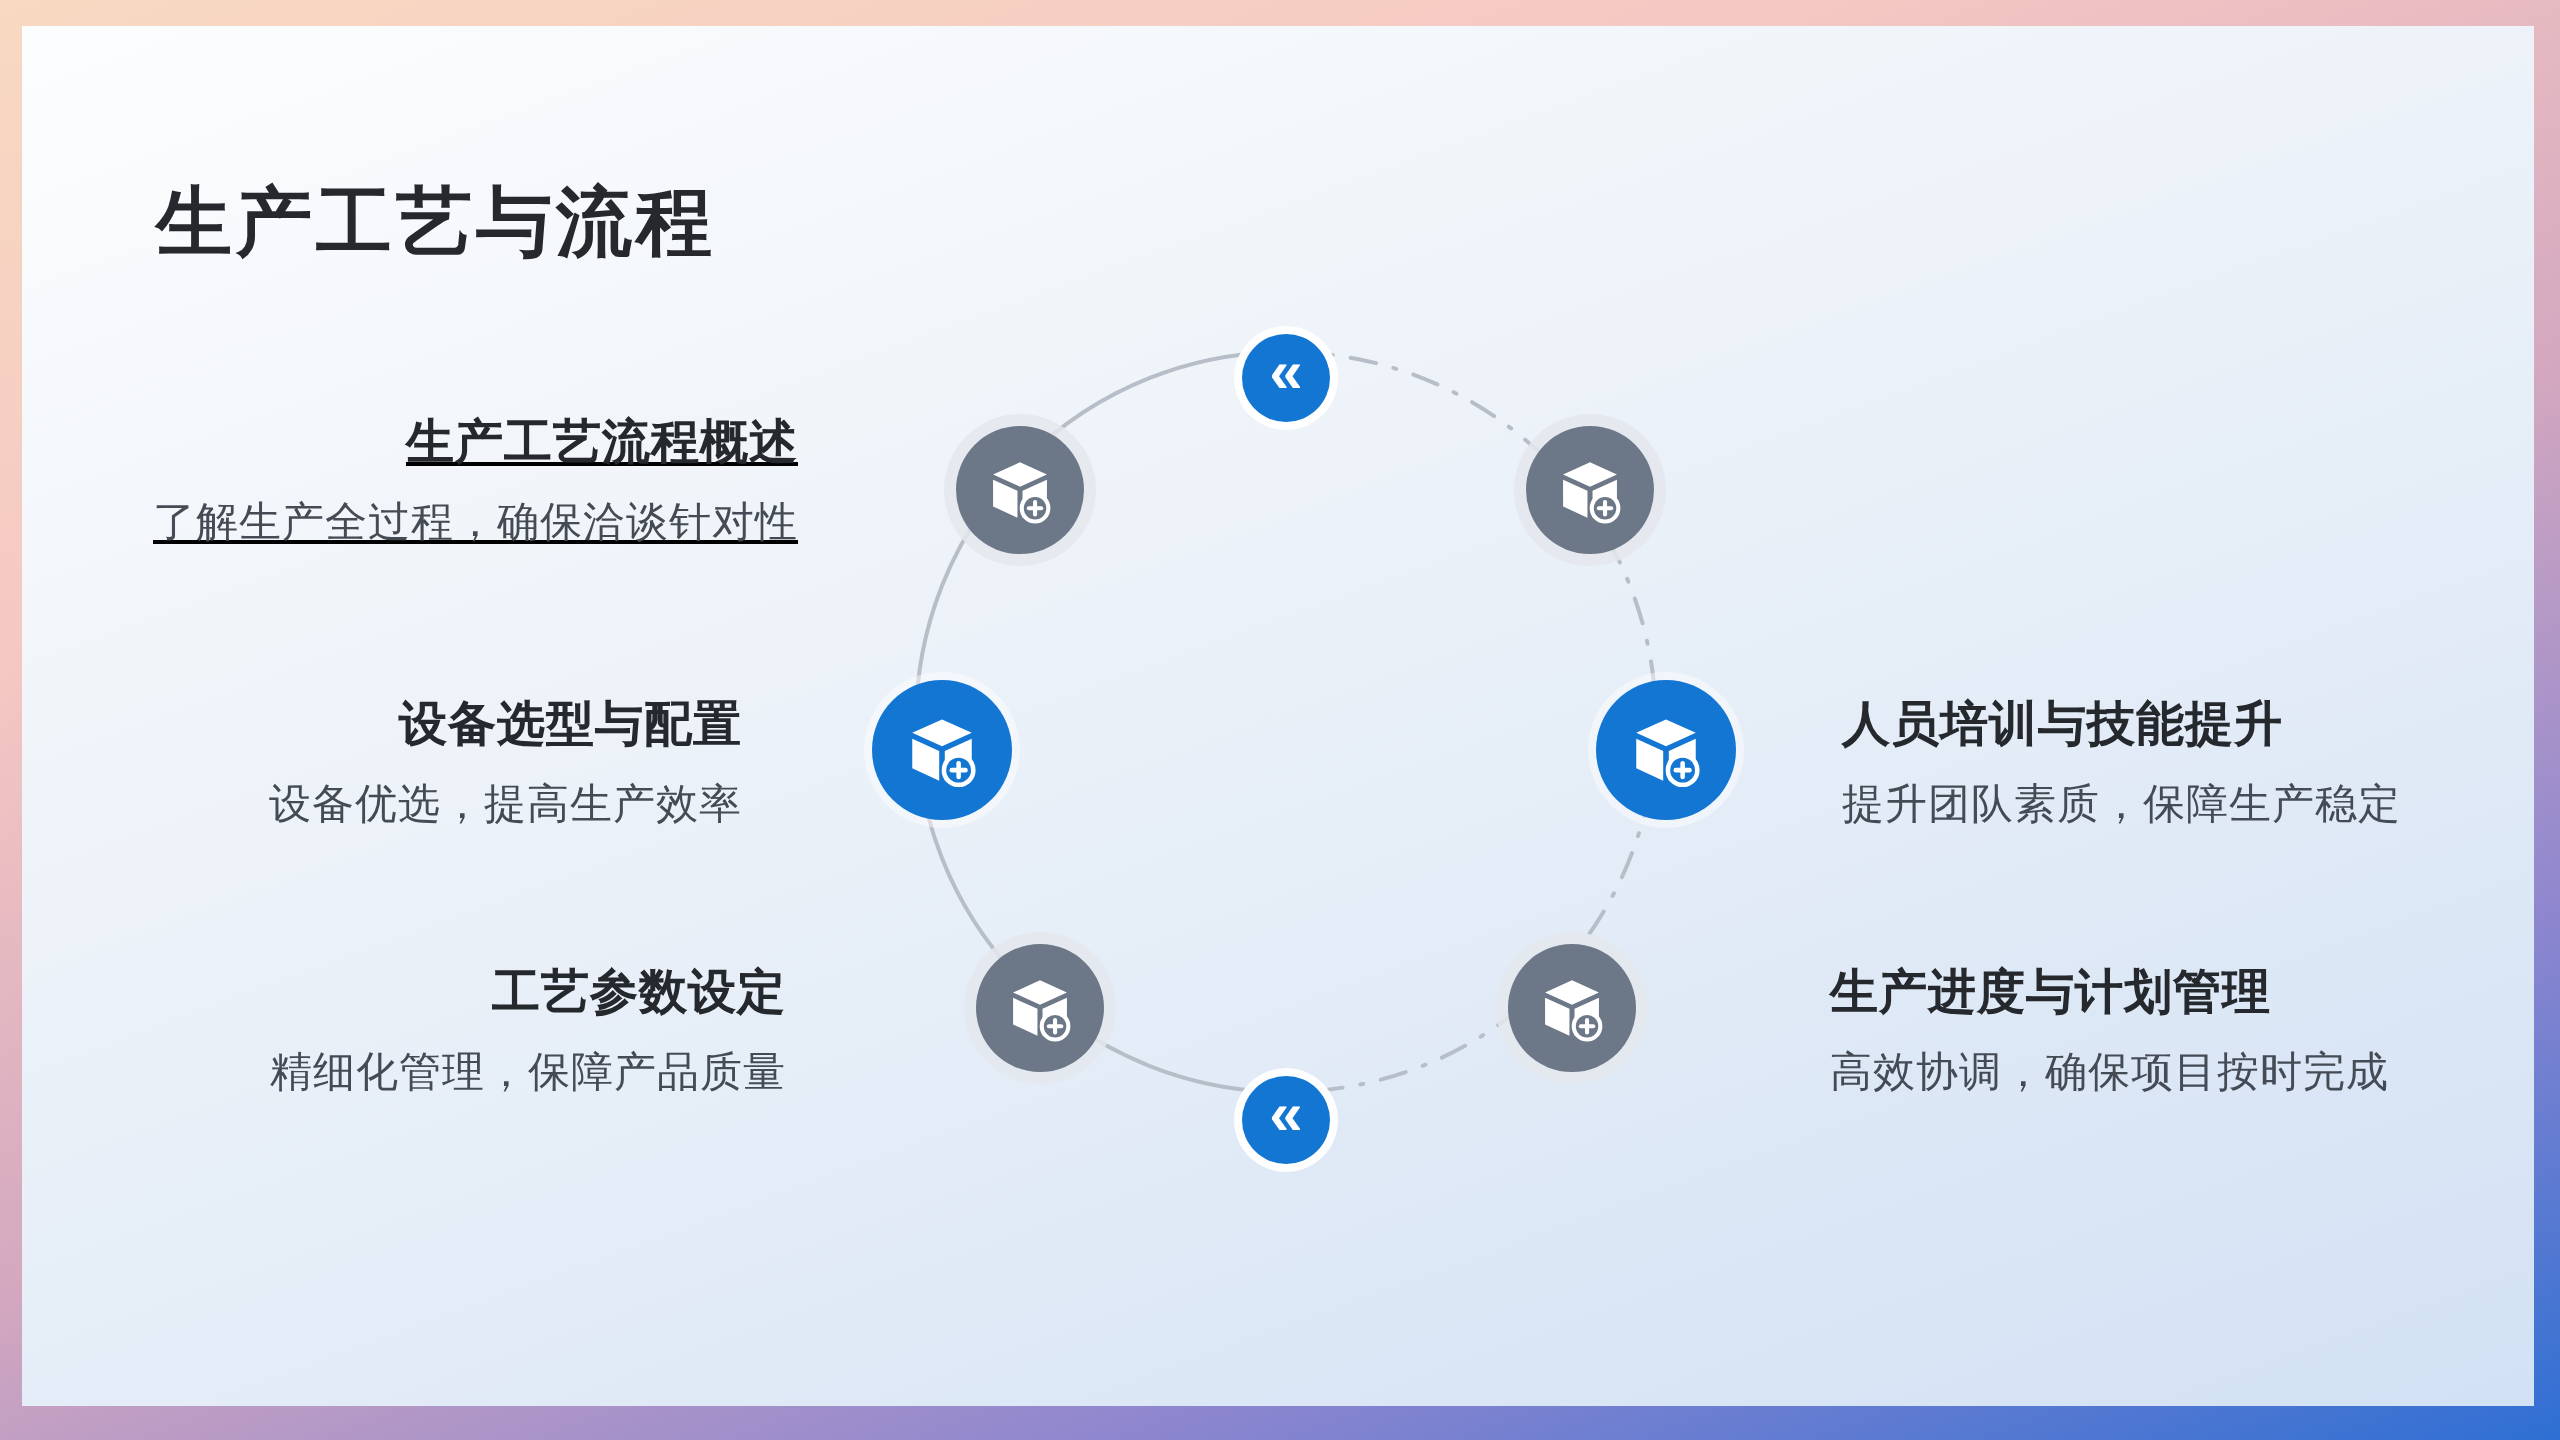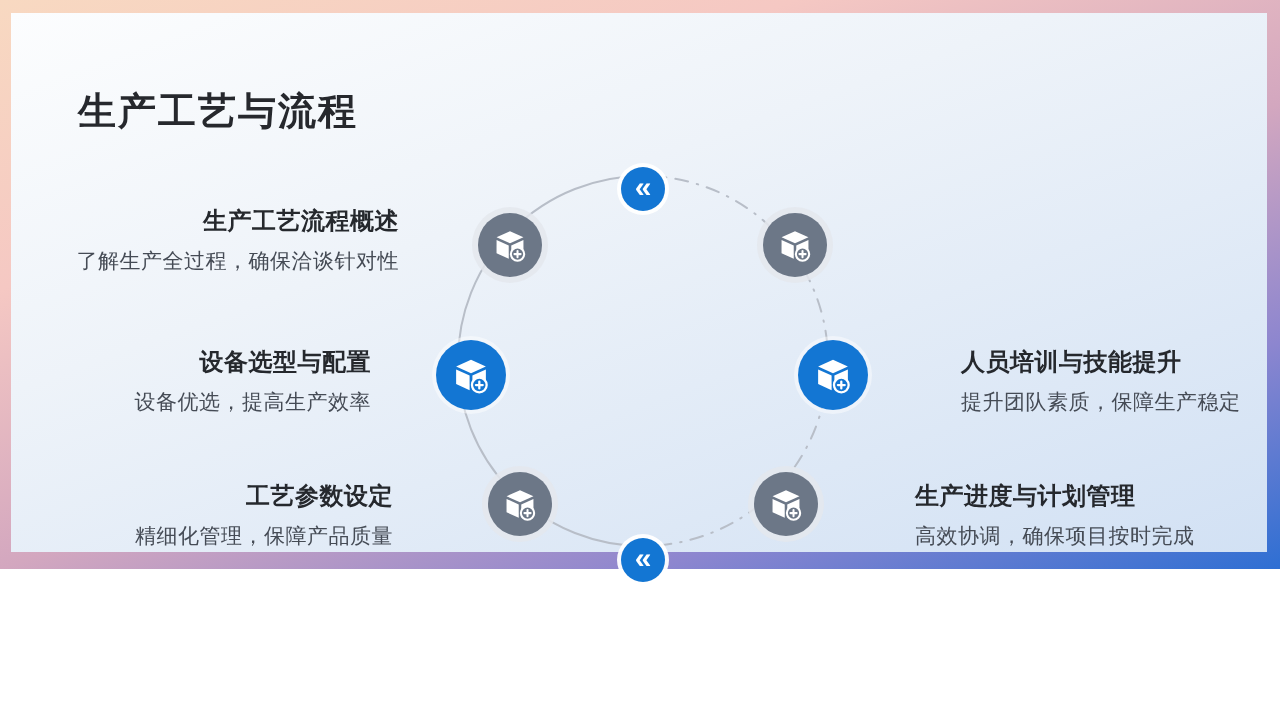--- a/index.html
+++ b/index.html
@@ -2,21 +2,21 @@
 <html lang="zh"><head>
 <meta charset="utf-8">
 <style>
   html,body{margin:0;padding:0;}
   body{
     width:1280px;height:720px;overflow:hidden;
     font-family:"Liberation Sans","DejaVu Sans",sans-serif;
   }
   
   .frame{
-    width:1280px;height:569px;box-sizing:border-box;
+    width:1280px;height:720px;box-sizing:border-box;
     padding:13px 13px 17px 11px;
     background:linear-gradient(160deg,#f8d9c1 0%,#f5c8c3 28%,#d3a7bf 55%,#8d86cf 78%,#2e6fd3 100%);
   }
   .slide{
     position:relative;width:100%;height:100%;
     background:linear-gradient(160deg,#fcfdfe 0%,#eef3f9 38%,#d2e1f4 100%);
   }
   .page-title{
     position:absolute;left:67px;top:48px;
     font-size:38px;font-weight:800;color:#26282d;letter-spacing:2px;
@@ -49,25 +49,25 @@
   .chev span{
     color:#fff;font-size:30px;font-weight:900;line-height:1;
     transform:translateY(-2px);
   }
   
   .tb{position:absolute;}
   .tb.left{text-align:right;}
   .tb.right{text-align:left;}
   .tb-title{font-size:24px;font-weight:800;color:#25282d;margin-bottom:10px;letter-spacing:0.5px;}
   .tb-desc{font-size:21px;color:#454b55;letter-spacing:0.5px;}
-  .l1{top:192px;right:868px;}
+  .l1{top:192px;right:868px;text-decoration:underline;}
   .l2{top:333px;right:896px;}
   .l3{top:467px;right:874px;}
   .r1{top:192px;left:876px;}
-  .r2{top:333px;left:910px;margin-left:40px;}
+  .r2{top:333px;left:910px;}
   .r3{top:467px;left:904px;}
   .defs{position:absolute;width:0;height:0;overflow:hidden;}
 </style>
 </head>
 <body>
 
 <svg class="defs" aria-hidden="true">
   <defs>
     <symbol id="pkg-icon" viewBox="0 0 48 48">
       <polygon points="24,6.5 41,14.2 24,21.9 7,14.2" fill="#fff"></polygon>

